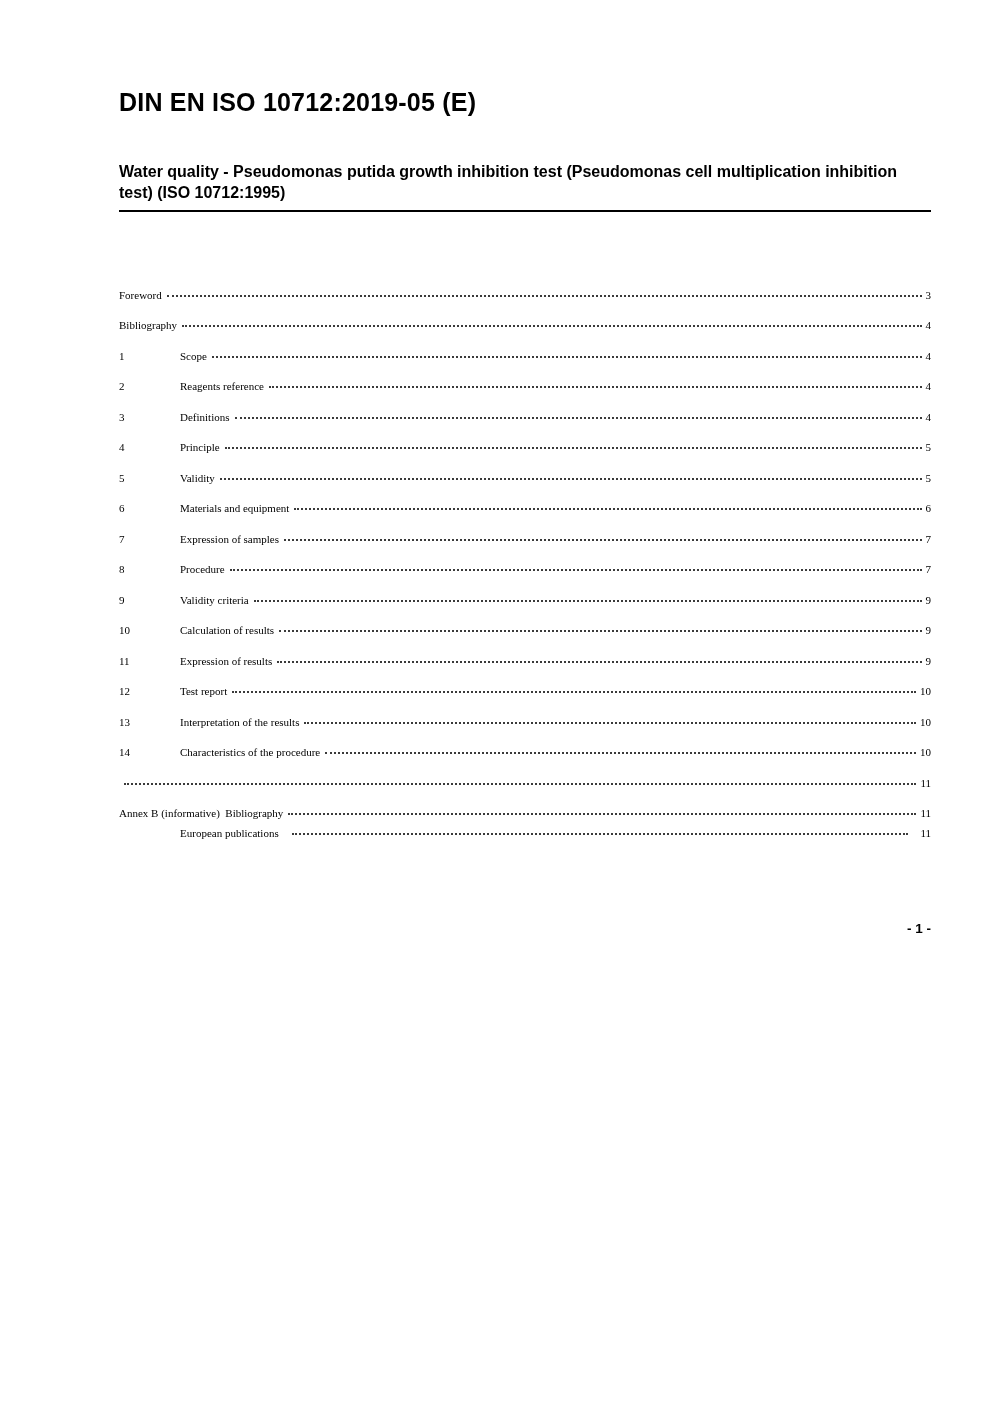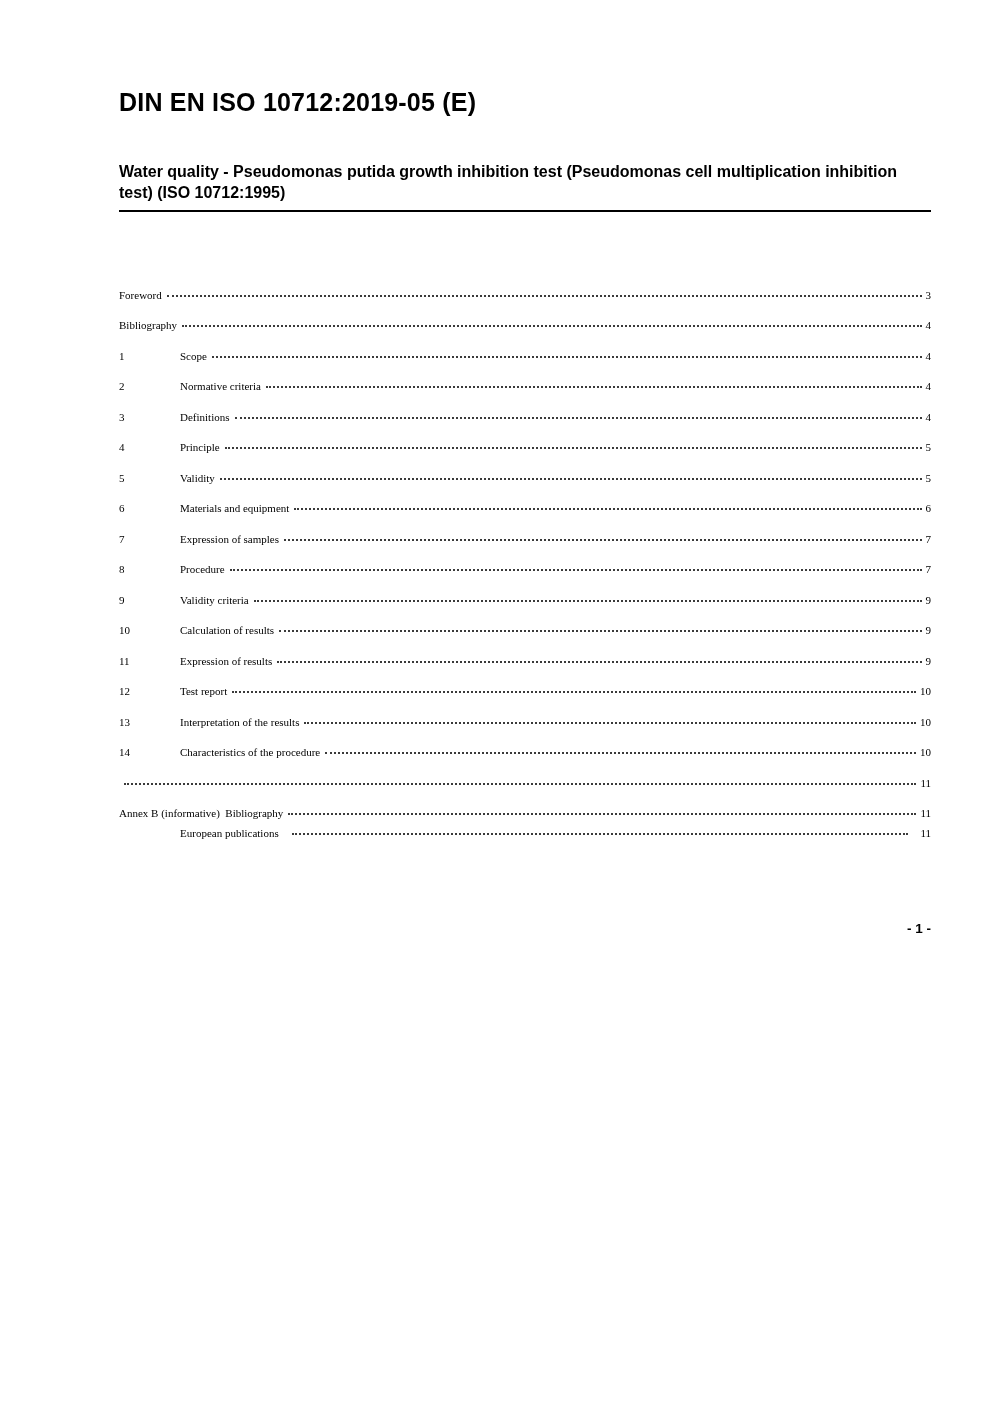--- a/index.html
+++ b/index.html
@@ -108,21 +108,21 @@
         <div class="toc-row">
           <span class="toc-num">1</span>
           <span class="toc-label">Scope</span>
           <span class="leader"></span>
           <span class="toc-page">4</span>
         </div>
       </div>
       <div class="toc-entry">
         <div class="toc-row">
           <span class="toc-num">2</span>
-          <span class="toc-label">Normative criteria</span>
+          <span class="toc-label">Reagents reference</span>
           <span class="leader"></span>
           <span class="toc-page">4</span>
         </div>
       </div>
       <div class="toc-entry">
         <div class="toc-row">
           <span class="toc-num">3</span>
           <span class="toc-label">Definitions</span>
           <span class="leader"></span>
           <span class="toc-page">4</span>

